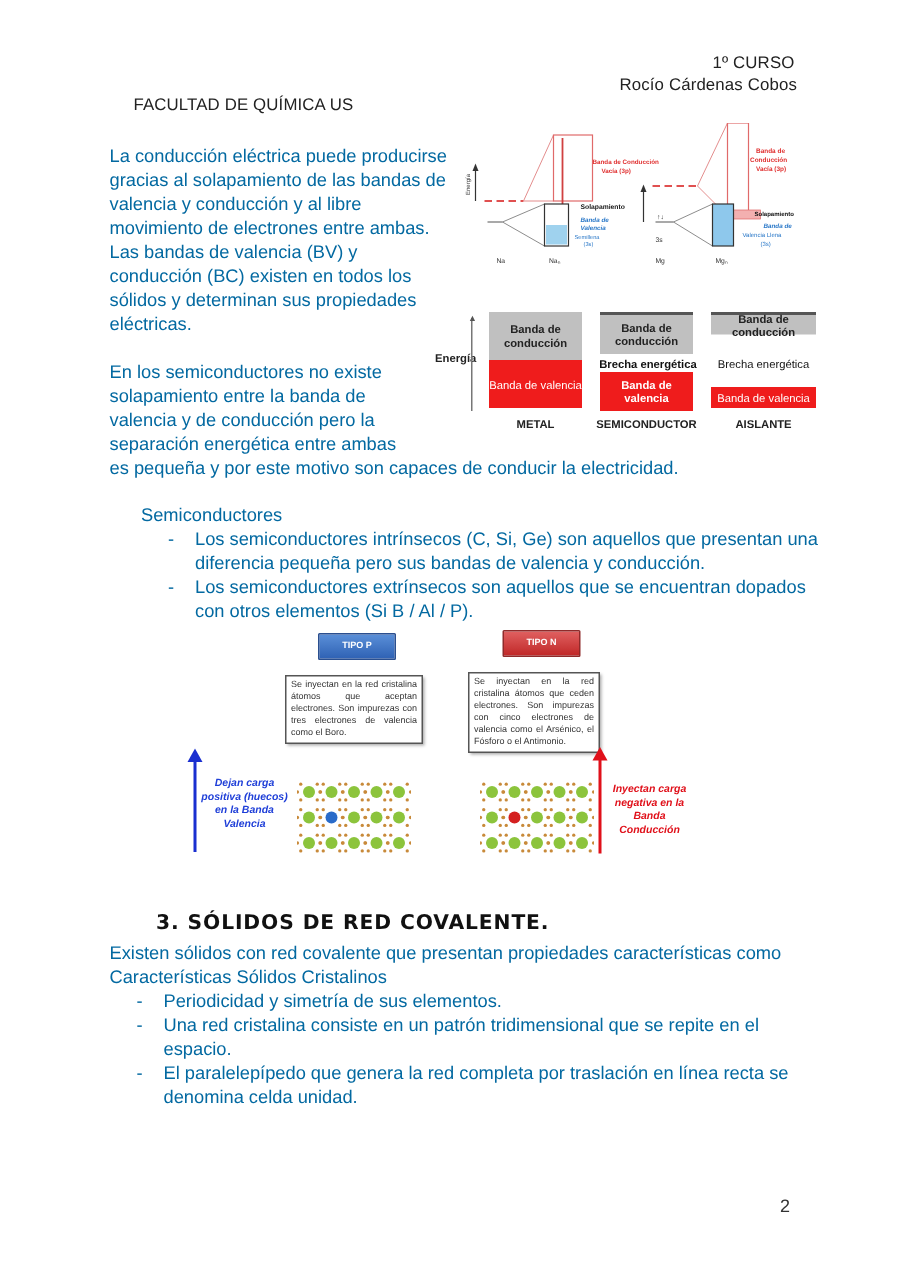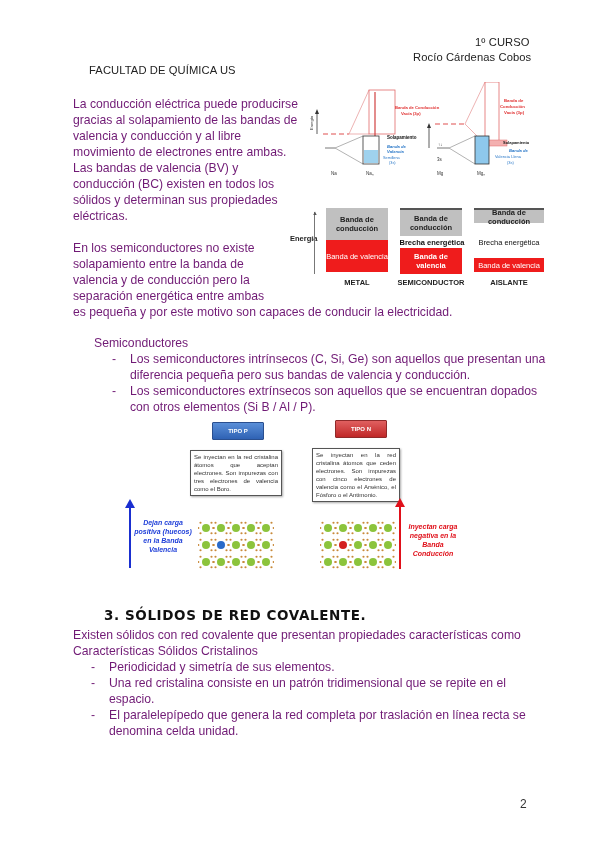--- a/index.html
+++ b/index.html
@@ -1,19 +1,19 @@
 <!DOCTYPE html>
 <html><head>
 <meta charset="utf-8">
 <style>
   html, body { margin:0; padding:0; background:#ffffff; }
   body { width:600px; height:848px; position:relative; overflow:hidden;
          font-family:"Liberation Sans", sans-serif; color:#111; }
   .abs { position:absolute; }
-  .txt { font-size:12.2px; line-height:16px; color:#701a75; }
+  .txt { font-size:12.2px; line-height:16px; color:#0369a1; }
   .hdr { font-size:11.2px; color:#222; letter-spacing:0.1px; }
   .li { position:relative; padding-left:36px; }
   .li .dash { position:absolute; left:18px; top:0; }
   .section-title { font-weight:bold; font-size:13.5px; letter-spacing:0.6px; font-family:"DejaVu Sans", sans-serif;margin-left:14px; }
   
   .band { position:absolute; font-family:"Liberation Sans", sans-serif; font-size:7.5px; text-align:center; font-weight:bold; display:flex; align-items:center; justify-content:center; line-height:9px; }
   .gray { background:#c0c0c0; color:#222; }
   .red { background:#ef1c1c; color:#fff; }
   .mat-label { position:absolute; font-size:7.5px; font-weight:bold; color:#222; text-align:center; }
   .gap-label { position:absolute; font-size:7.5px; font-weight:bold; color:#111; text-align:center; }

